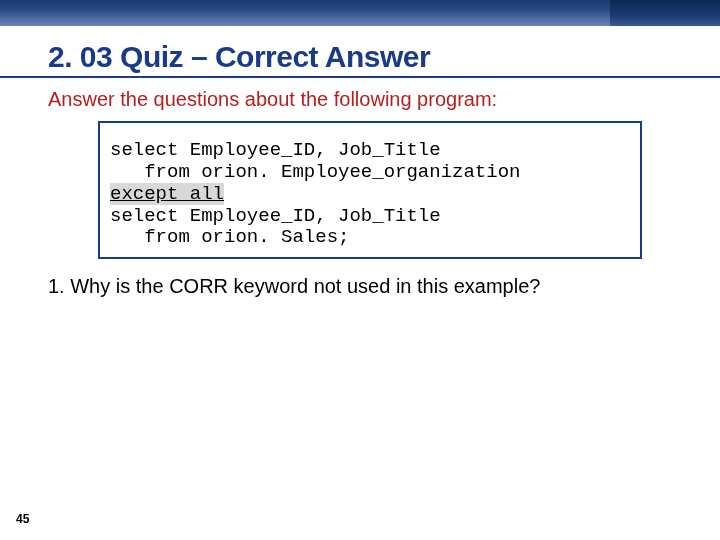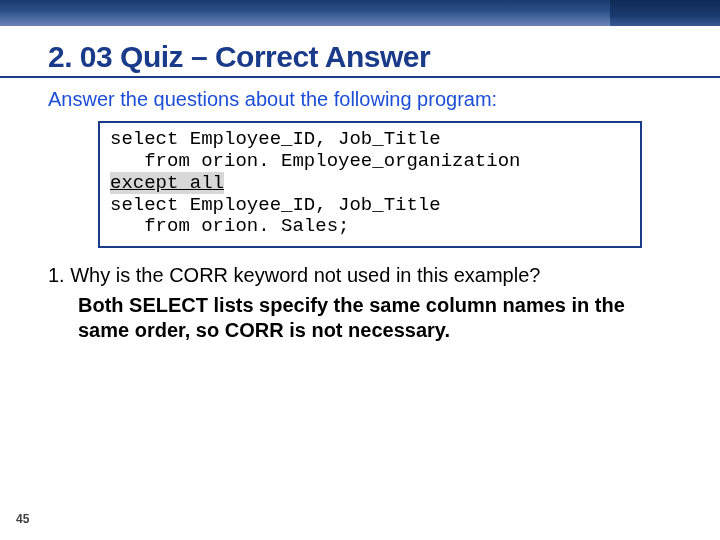--- a/index.html
+++ b/index.html
@@ -34,28 +34,28 @@
   .rule {
     height: 2px;
     background: #1a3a8a;
     margin: 0 0 10px 0;
   }
   .content {
     padding: 0 48px;
   }
   .intro {
     font-size: 20px;
-    color: #1d4ed8;
+    color: #b91c1c;
     margin-bottom: 10px;
   }
   .codebox {
     border: 2px solid #1a3a8a;
     background: #fff;
     margin: 0 30px 16px 50px;
-    padding: 6px 10px 8px 10px;
+    padding: 17px 10px 8px 10px;
     font-family: "Courier New", Courier, monospace;
     font-size: 19px;
     line-height: 1.15;
     white-space: pre;
   }
   .hl {
     background: #d8d8d8;
     text-decoration: underline;
   }
   .q {
@@ -67,37 +67,36 @@
     font-weight: bold;
     margin: 0 24px 0 30px;
     line-height: 1.25;
   }
   .pagenum {
     position: absolute;
     left: 16px;
     bottom: 14px;
     font-size: 12px;
     font-weight: bold;
-    color: #404040;
+    color: #000000;
   }
 </style>
 </head>
 <body>
 
 <div class="banner"></div>
 
 <h1 class="title">2. 03 Quiz – Correct Answer</h1>
 <div class="rule"></div>
 
 <div class="content">
   <p class="intro">Answer the questions about the following program:</p>
 
   <div class="codebox"><span>select Employee_ID, Job_Title</span>
 <span>   from orion. Employee_organization</span>
 <span class="hl">except all</span>
 <span>select Employee_ID, Job_Title</span>
 <span>   from orion. Sales;</span></div>
 
   <p class="q">1. Why is the CORR keyword not used in this example?</p>
-  <p class="ans">Both SELECT lists specify the same column names in the same order, so CORR is not necessary.</p>
 </div>
 
 <div class="pagenum">45</div>
 
 </body></html>

